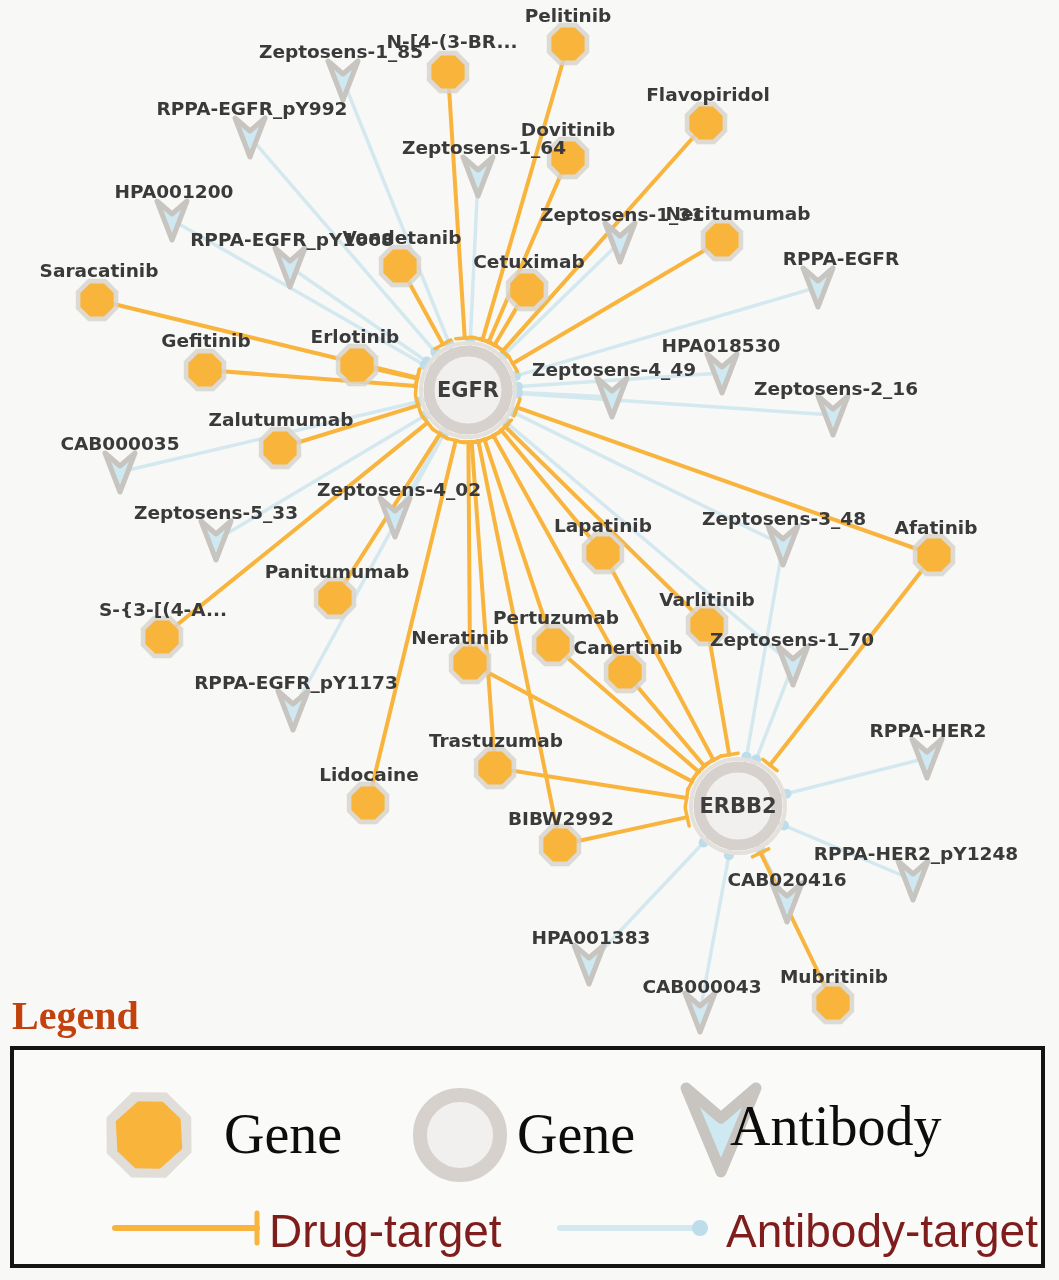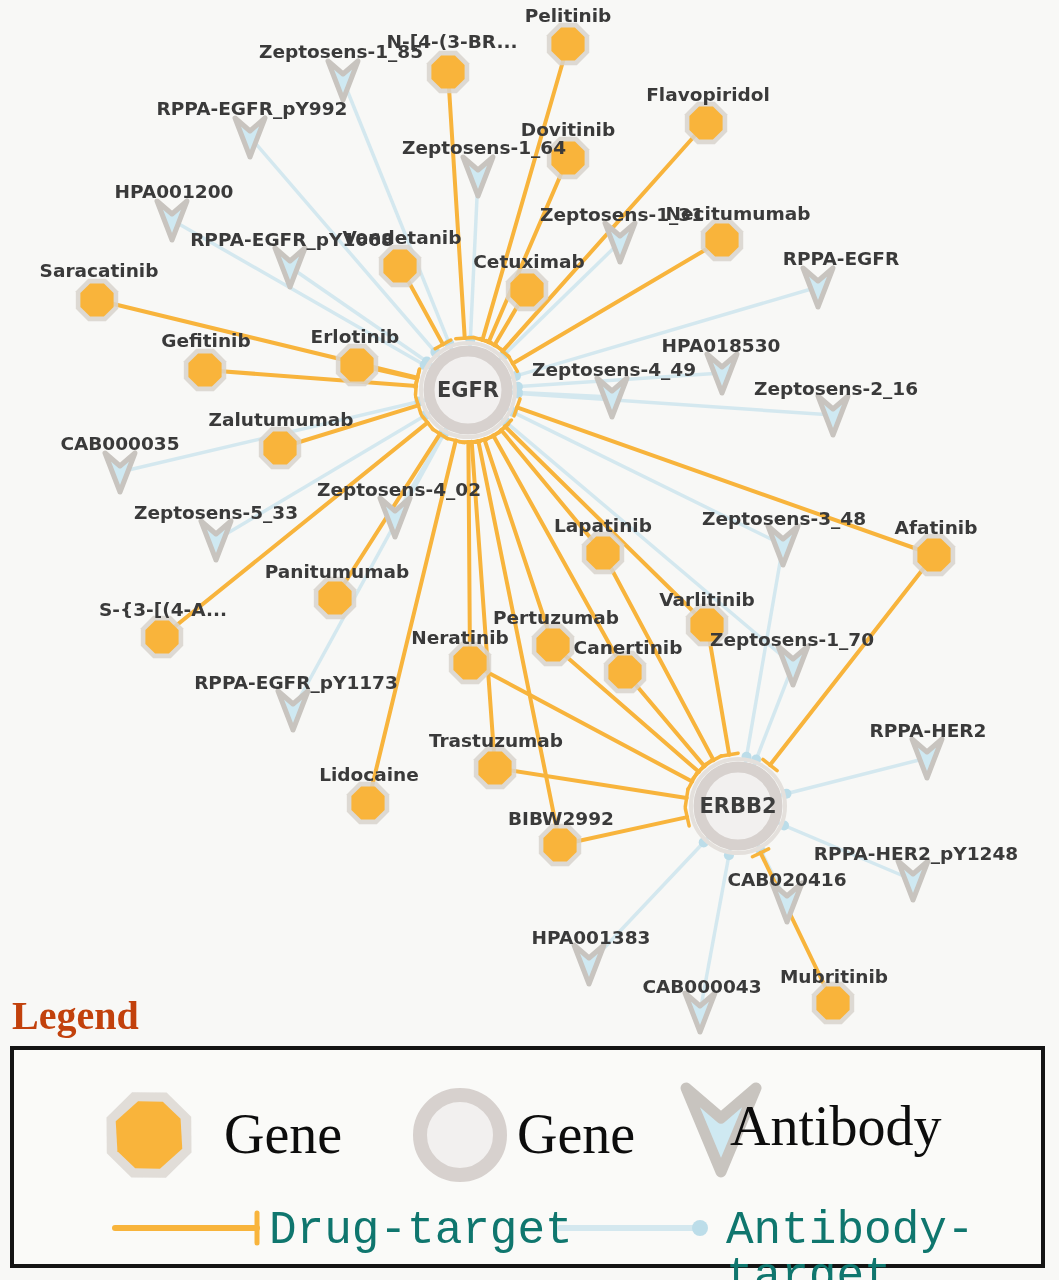--- a/index.html
+++ b/index.html
@@ -28,22 +28,22 @@
     position:absolute;left:10px;top:1046px;width:1027px;height:214px;
     border:4px solid #141414;background:#faFaf8;
   }
   .legend-item-label{
     position:absolute;
     font-family:"Liberation Serif","DejaVu Serif",serif;
     font-size:56px;color:#0d0d0d;line-height:1;
   }
   .legend-edge-label{
     position:absolute;
-    font-family:Liberation Mono, monospace;
-    font-size:46px;color:#0f766e;line-height:1;
+    font-family:Liberation Sans, sans-serif;
+    font-size:46px;color:#7f1d1d;line-height:1;
   }
   .legend-glyph{position:absolute;}
 </style>
 </head>
 <body>
 
 <div id="stage">
 
   <svg id="network" width="1059" height="1280" viewBox="0 0 1059 1280">
       <line x1="468" y1="390" x2="343" y2="80" stroke="#d4e8ef" stroke-width="3.5"></line>

